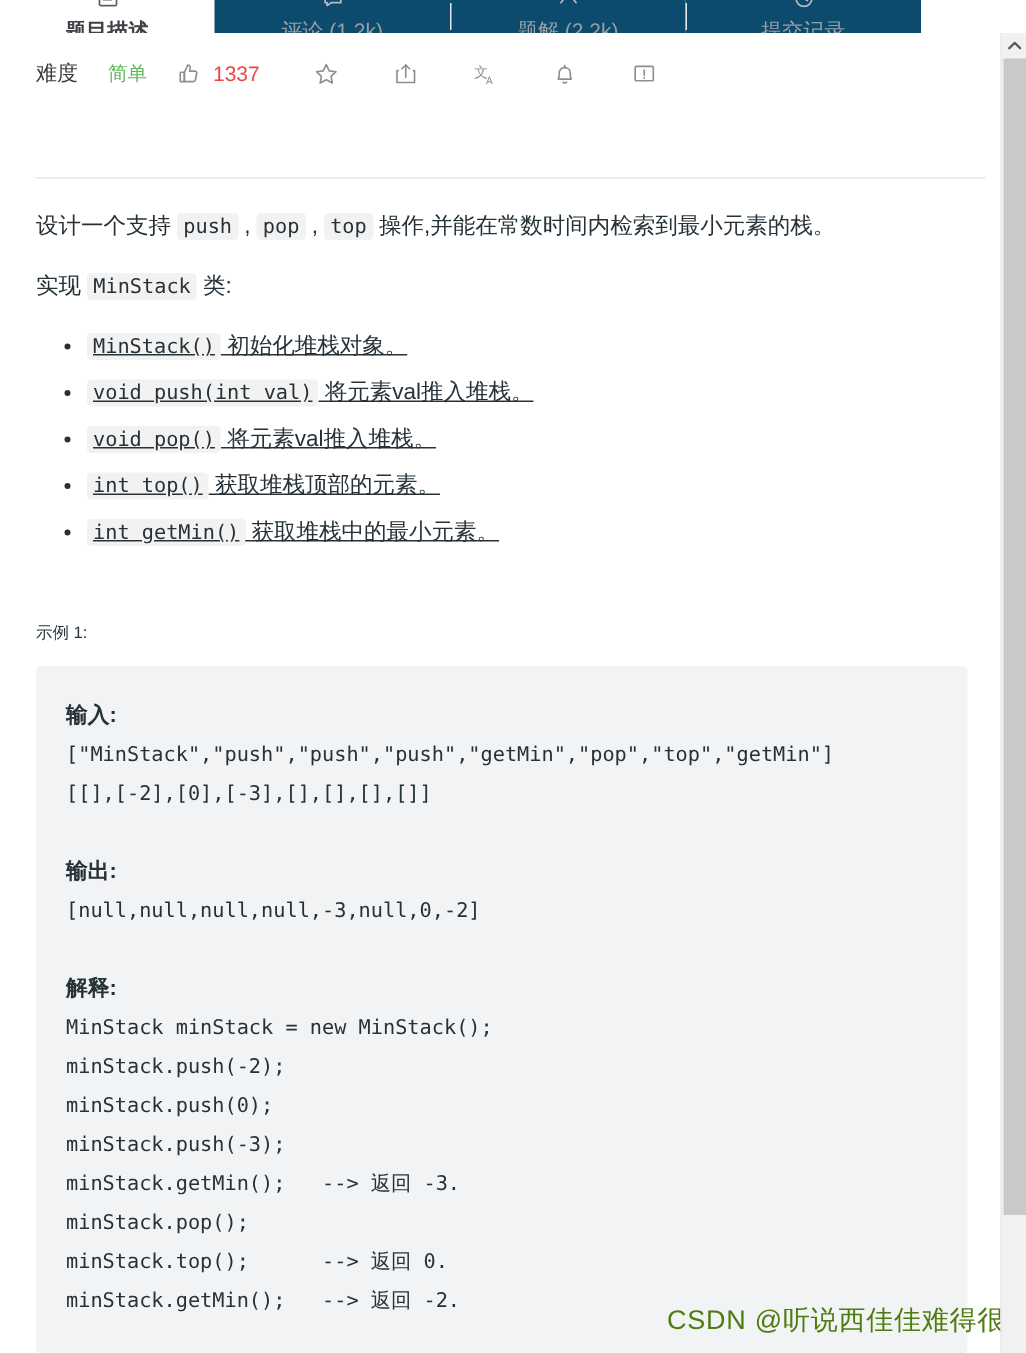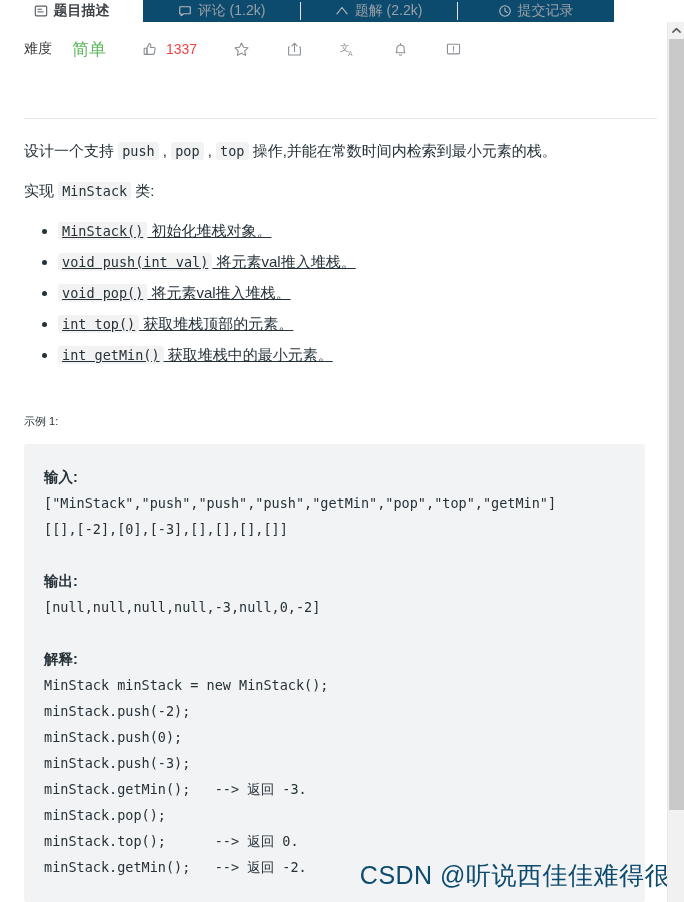--- a/index.html
+++ b/index.html
@@ -32,20 +32,21 @@
     display: flex;
     align-items: center;
     justify-content: center;
     gap: 6px;
     font-size: 14px;
     color: #9aa0a6;
     box-sizing: border-box;
     position: relative;
     cursor: pointer;
     white-space: nowrap;
+    flex-direction: column;
   }
   .tab.active {
     background: #ffffff;
     color: #3e4246;
     font-weight: 600;
     width: 143px;
   }
   .tab.inactive {
     background: #0c4a6e;
     width: 157px;
@@ -90,22 +91,22 @@
     padding: 12px 0 0 24px;
     gap: 10px;
     height: 30px;
   }
   .meta-label {
     font-size: 14px;
     color: #3c3c3c;
     margin-right: 10px;
   }
   .meta-difficulty {
-    font-size: 17px;
-    margin-right: 26px;
+    font-size: 13px;
+    margin-right: 10px;
   }
   .meta-item {
     display: flex;
     align-items: center;
     gap: 7px;
     color: #ef4444;
     font-size: 14px;
     cursor: pointer;
     margin-right: 26px;
     text-align: center;
@@ -185,22 +186,22 @@
     font-weight: 700;
     font-family: "Liberation Sans", "DejaVu Sans", sans-serif;
     font-size: 14.5px;
   }
 
   
   .watermark {
     position: absolute;
     right: 14px;
     bottom: 10px;
-    font-size: 25px;
-    color: #0c4a6e;
+    font-size: 18px;
+    color: #4d7c0f;
     letter-spacing: 0.5px;
     pointer-events: none;
     user-select: none;
   }
 
   
   .scrollbar {
     position: absolute;
     top: 22px;
     right: 0;

